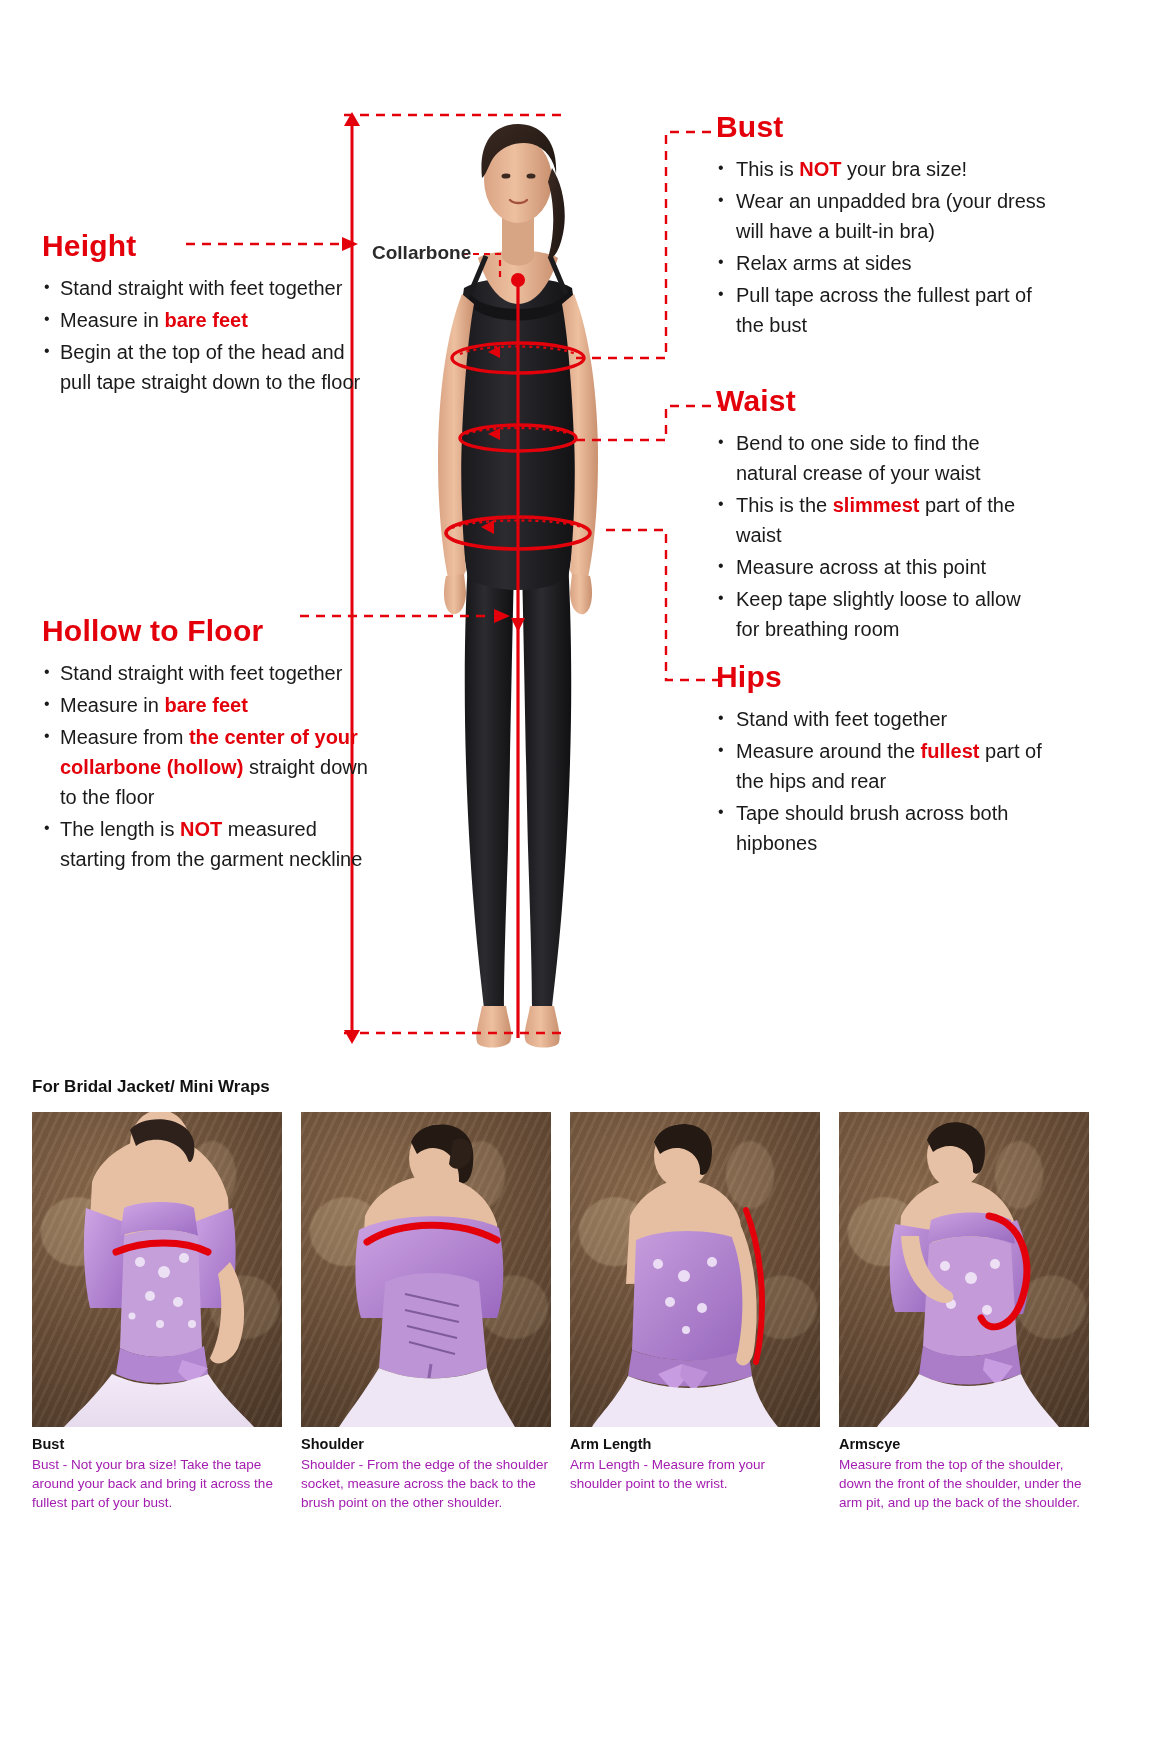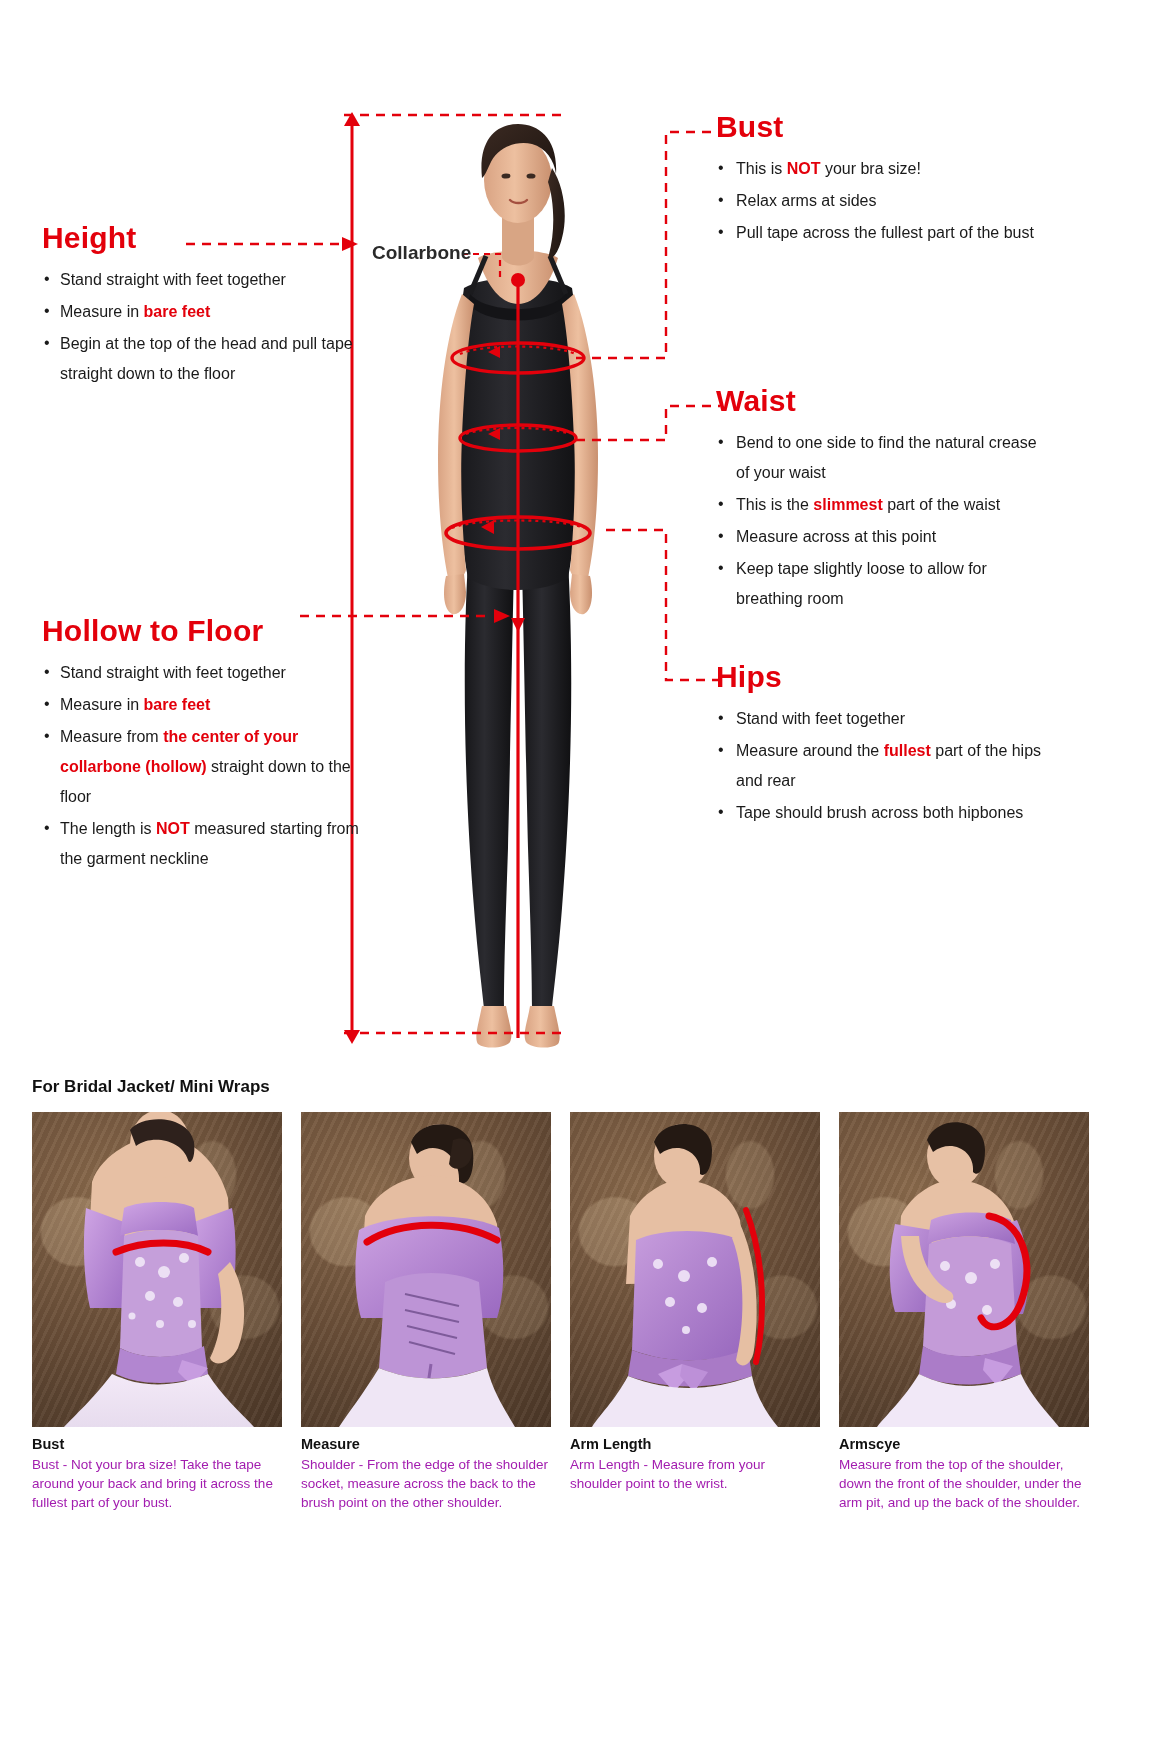--- a/index.html
+++ b/index.html
@@ -45,40 +45,40 @@
     font-weight: bold;
     font-size: 30px;
     letter-spacing: .2px;
     line-height: 1;
     white-space: nowrap;
   }
   .bullets {
     list-style: none;
     margin: 12px 0 0 0;
     padding: 0;
-    font-size: 16px;
+    font-size: 20px;
     line-height: 30px;
     color: #1a1a1a;
   }
   .bullets li {
     position: relative;
     padding-left: 18px;
     margin-bottom: 2px;
   }
   .bullets li:before {
     content: "\2022";
     position: absolute;
     left: 2px; top: -1px;
     color: #1a1a1a;
     font-size: 16px;
   }
   .hl { color: #e3000b; font-weight: bold; }
 
   
-  #blk-height  { position: absolute; left: 42px;  top: 223px; width: 330px; }
+  #blk-height  { position: absolute; left: 42px;  top: 231px; width: 330px; }
   #blk-hollow  { position: absolute; left: 42px;  top: 616px; width: 340px; }
   #blk-bust    { position: absolute; left: 716px; top: 112px; width: 330px; }
   #blk-waist   { position: absolute; left: 716px; top: 386px; width: 330px; }
   #blk-hips    { position: absolute; left: 716px; top: 662px; width: 330px; }
 
   #blk-bust .bullets li,
   #blk-waist .bullets li,
   #blk-hips .bullets li { padding-left: 20px; }
 
   .collarbone-label {
@@ -279,20 +279,21 @@
           <li><span>Measure in </span><span class="hl">bare feet</span></li>
           <li><span>Measure from </span><span class="hl">the center of your collarbone (hollow)</span><span> straight down to the floor</span></li>
           <li><span>The length is </span><span class="hl">NOT</span><span> measured starting from the garment neckline</span></li>
         </ul>
     </div>
 
     <div id="blk-bust">
       <div class="sec-title">Bust</div>
       <ul class="bullets">
           <li><span>This is </span><span class="hl">NOT</span><span> your bra size!</span></li>
+          <li><span>Wear an unpadded bra (your dress will have a built-in bra)</span></li>
           <li><span>Relax arms at sides</span></li>
           <li><span>Pull tape across the fullest part of the bust</span></li>
         </ul>
     </div>
 
     <div id="blk-hips">
       <div class="sec-title">Hips</div>
       <ul class="bullets">
           <li><span>Stand with feet together</span></li>
           <li><span>Measure around the </span><span class="hl">fullest</span><span> part of the hips and rear</span></li>
@@ -391,21 +392,21 @@
               <path d="M106 214 L156 226"></path>
             <path d="M108 230 L154 242"></path>
           </g>
           <path d="M130 252 C126 278 124 296 122 314" stroke="#8b61a8" stroke-width="3" fill="none"></path>
 
           <path d="M78 256 C62 282 48 300 38 315 L214 315 C204 298 192 280 186 256 C150 270 112 270 78 256 Z" fill="#efe6f5"></path>
 
           <path d="M66 130 C100 108 158 108 196 128" stroke="#e3000b" stroke-width="7" fill="none" stroke-linecap="round"></path>
         </svg>
       </div>
-      <div class="cap-title">Measure</div>
+      <div class="cap-title">Shoulder</div>
       <div class="cap-body">Shoulder - From the edge of the shoulder socket, measure across the back to the brush point on the other shoulder.</div>
     </div>
 
     <div class="card">
       <div class="thumb">
         <div class="bg-wall"></div>
         <svg viewBox="0 0 250 315" width="250" height="315" style="position:absolute;inset:0" xmlns="http://www.w3.org/2000/svg">
           <defs>
             <linearGradient id="lilac3" x1="0" y1="0" x2="1" y2="1">
               <stop offset="0%" stop-color="#c79ddd"></stop>

